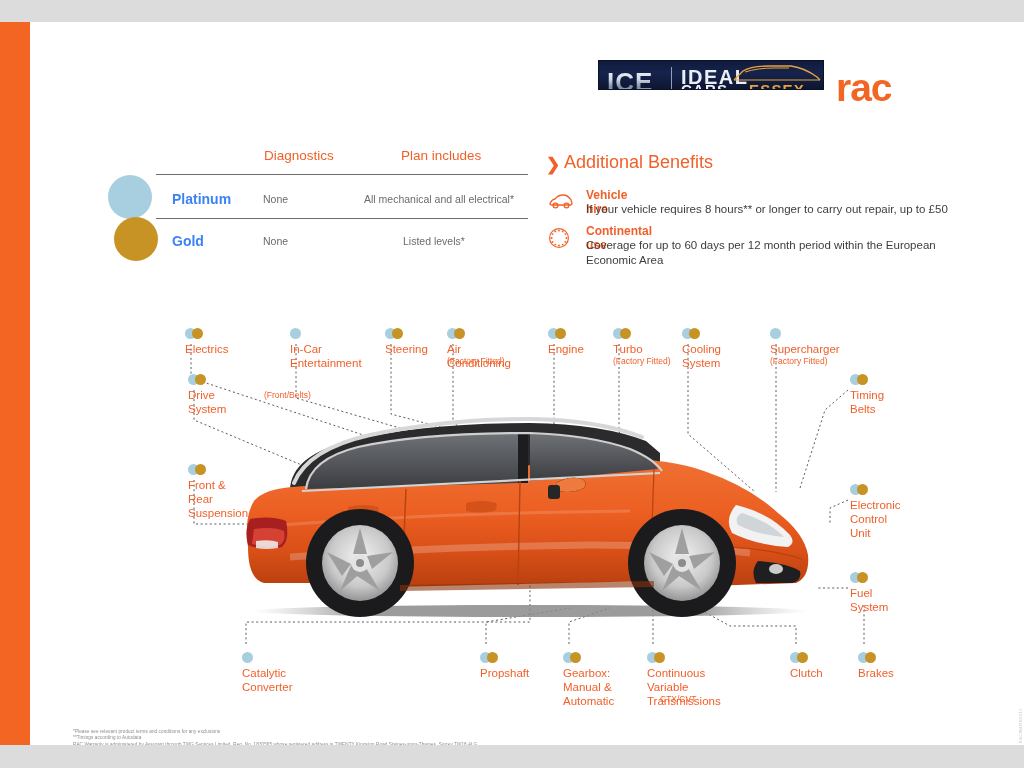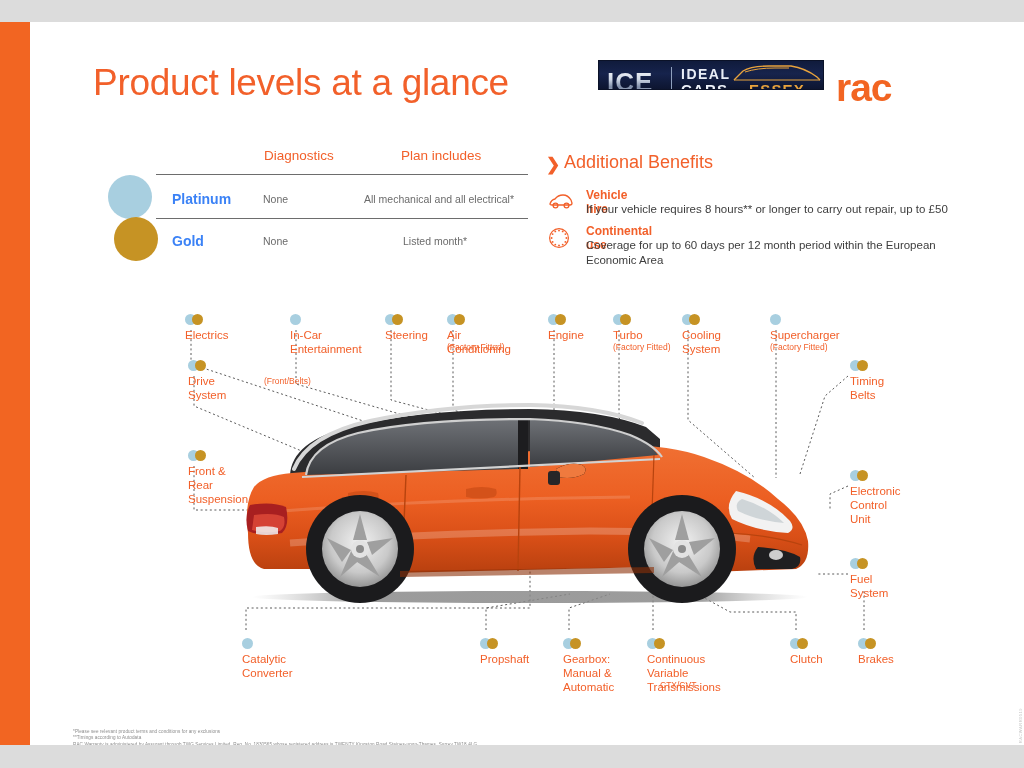--- a/index.html
+++ b/index.html
@@ -24,21 +24,21 @@
     border:1px solid #0b1228; overflow:hidden;
   }
   .ice-badge .ice-word{
     position:absolute; left:8px; top:6px; font-size:26px; font-weight:bold; letter-spacing:1px;
     background:linear-gradient(180deg,#ffffff 0%,#cfd8e6 40%,#7c8aa5 65%,#e8eef7 100%);
     -webkit-background-clip:text; background-clip:text; color:transparent;
     font-family:"Liberation Sans", sans-serif;
   }
   .ice-badge .divider{ position:absolute; left:72px; top:6px; width:1px; height:30px; background:#8fa0bd; }
   .ice-badge .ideal{
-    position:absolute; left:82px; top:5px; font-size:14px; font-weight:bold; letter-spacing:1.5px;
+    position:absolute; left:82px; top:5px; font-size:20px; font-weight:bold; letter-spacing:1.5px;
     color:#e9eef7;
   }
   .ice-badge .cars{
     position:absolute; left:82px; top:20px; font-size:15px; font-weight:bold; letter-spacing:1.2px;
     color:#eef2f9;
   }
   .ice-badge .essex{
     position:absolute; left:150px; top:20px; font-size:15px; font-weight:bold; letter-spacing:1.2px;
     color:#e8a33d;
   }
@@ -76,21 +76,21 @@
   .ab .ab-title { position:absolute; left:18px; top:0; color:#f2602a; font-size:18px; font-weight:400; }
   .ab .chev { position:absolute; left:0; top:2px; color:#f2602a; font-size:17px; font-weight:bold; }
   .ab .bi { position:absolute; }
   .bi .bi-icon { position:absolute; left:0; top:3px; width:26px; height:20px; }
   .bi .bi-head { position:absolute; left:38px; top:0; color:#f2602a; font-size:12px; font-weight:600; }
   .bi .bi-body { position:absolute; left:38px; top:14px; color:#3d3d3d; font-size:11.5px; line-height:15px; width:400px; }
   .bi-hire { left:2px; top:36px; }
   .bi-cont { left:2px; top:72px; }
 
   
-  #diagram { position:absolute; left:0; top:256px; width:922px; height:430px; }
+  #diagram { position:absolute; left:0; top:270px; width:922px; height:430px; }
   #diagram svg.lines { position:absolute; left:0; top:0; }
   .car-wrap { position:absolute; left:200px; top:105px; width:600px; height:240px; }
 
   .cal { position:absolute; }
   .cal .dots { position:absolute; left:0; top:0; width:22px; height:11px; }
   .cal .d-blue { position:absolute; left:0; top:0; width:11px; height:11px; border-radius:50%; background:#a8cfe0; }
   .cal .d-gold { position:absolute; left:7px; top:0; width:11px; height:11px; border-radius:50%; background:#c69324; }
   .cal .cal-label { position:absolute; left:0; top:14px; color:#f2602a; font-size:11.5px; line-height:14px; white-space:pre-line; }
   .cal .cal-sub { color:#f2602a; font-size:8.5px; }
 
@@ -101,21 +101,20 @@
     writing-mode:vertical-rl; transform:rotate(180deg); letter-spacing:0.4px;
   }
 </style>
 </head>
 <body>
 
 <div id="page">
   <div id="left-bar"></div>
   <div id="canvas">
 
-    <div class="title">Product levels at a glance</div>
 
     <div class="ice-badge">
       <span class="ice-word">ICE</span>
       <span class="divider"></span>
       <span class="ideal">IDEAL</span>
       <span class="cars">CARS</span>
       <span class="essex">ESSEX</span>
       <svg class="carline" width="92" height="22" viewBox="0 0 92 22">
         <path d="M3 17 L12 8 Q20 3 38 3 L60 3 Q74 5 86 14 L89 17" fill="none" stroke="#e8a33d" stroke-width="1.4"></path>
         <path d="M14 9 Q26 5 44 5 L58 5" fill="none" stroke="#e8a33d" stroke-width="1"></path>
@@ -132,21 +131,21 @@
       <span class="rule r2"></span>
 
       <span class="swatch platinum"></span>
       <span class="tier t1">Platinum</span>
       <span class="cell c-diag1">None</span>
       <span class="cell c-plan1">All mechanical and all electrical*</span>
 
       <span class="swatch gold"></span>
       <span class="tier t2">Gold</span>
       <span class="cell c-diag2">None</span>
-      <span class="cell c-plan2">Listed month*</span>
+      <span class="cell c-plan2">Listed levels*</span>
     </div>
 
     <div class="ab">
       <span class="chev">❯</span>
       <span class="ab-title">Additional Benefits</span>
 
       <div class="bi bi-hire">
         <span class="bi-icon">
           <svg width="26" height="20" viewBox="0 0 26 20">
             <path d="M2 13 Q3 9 7 8 Q10 4 15 4 Q20 4 23 9 L24 12 Q24 14 22 14 L4 14 Q2 14 2 13 Z" fill="none" stroke="#f2602a" stroke-width="1.3"></path>

